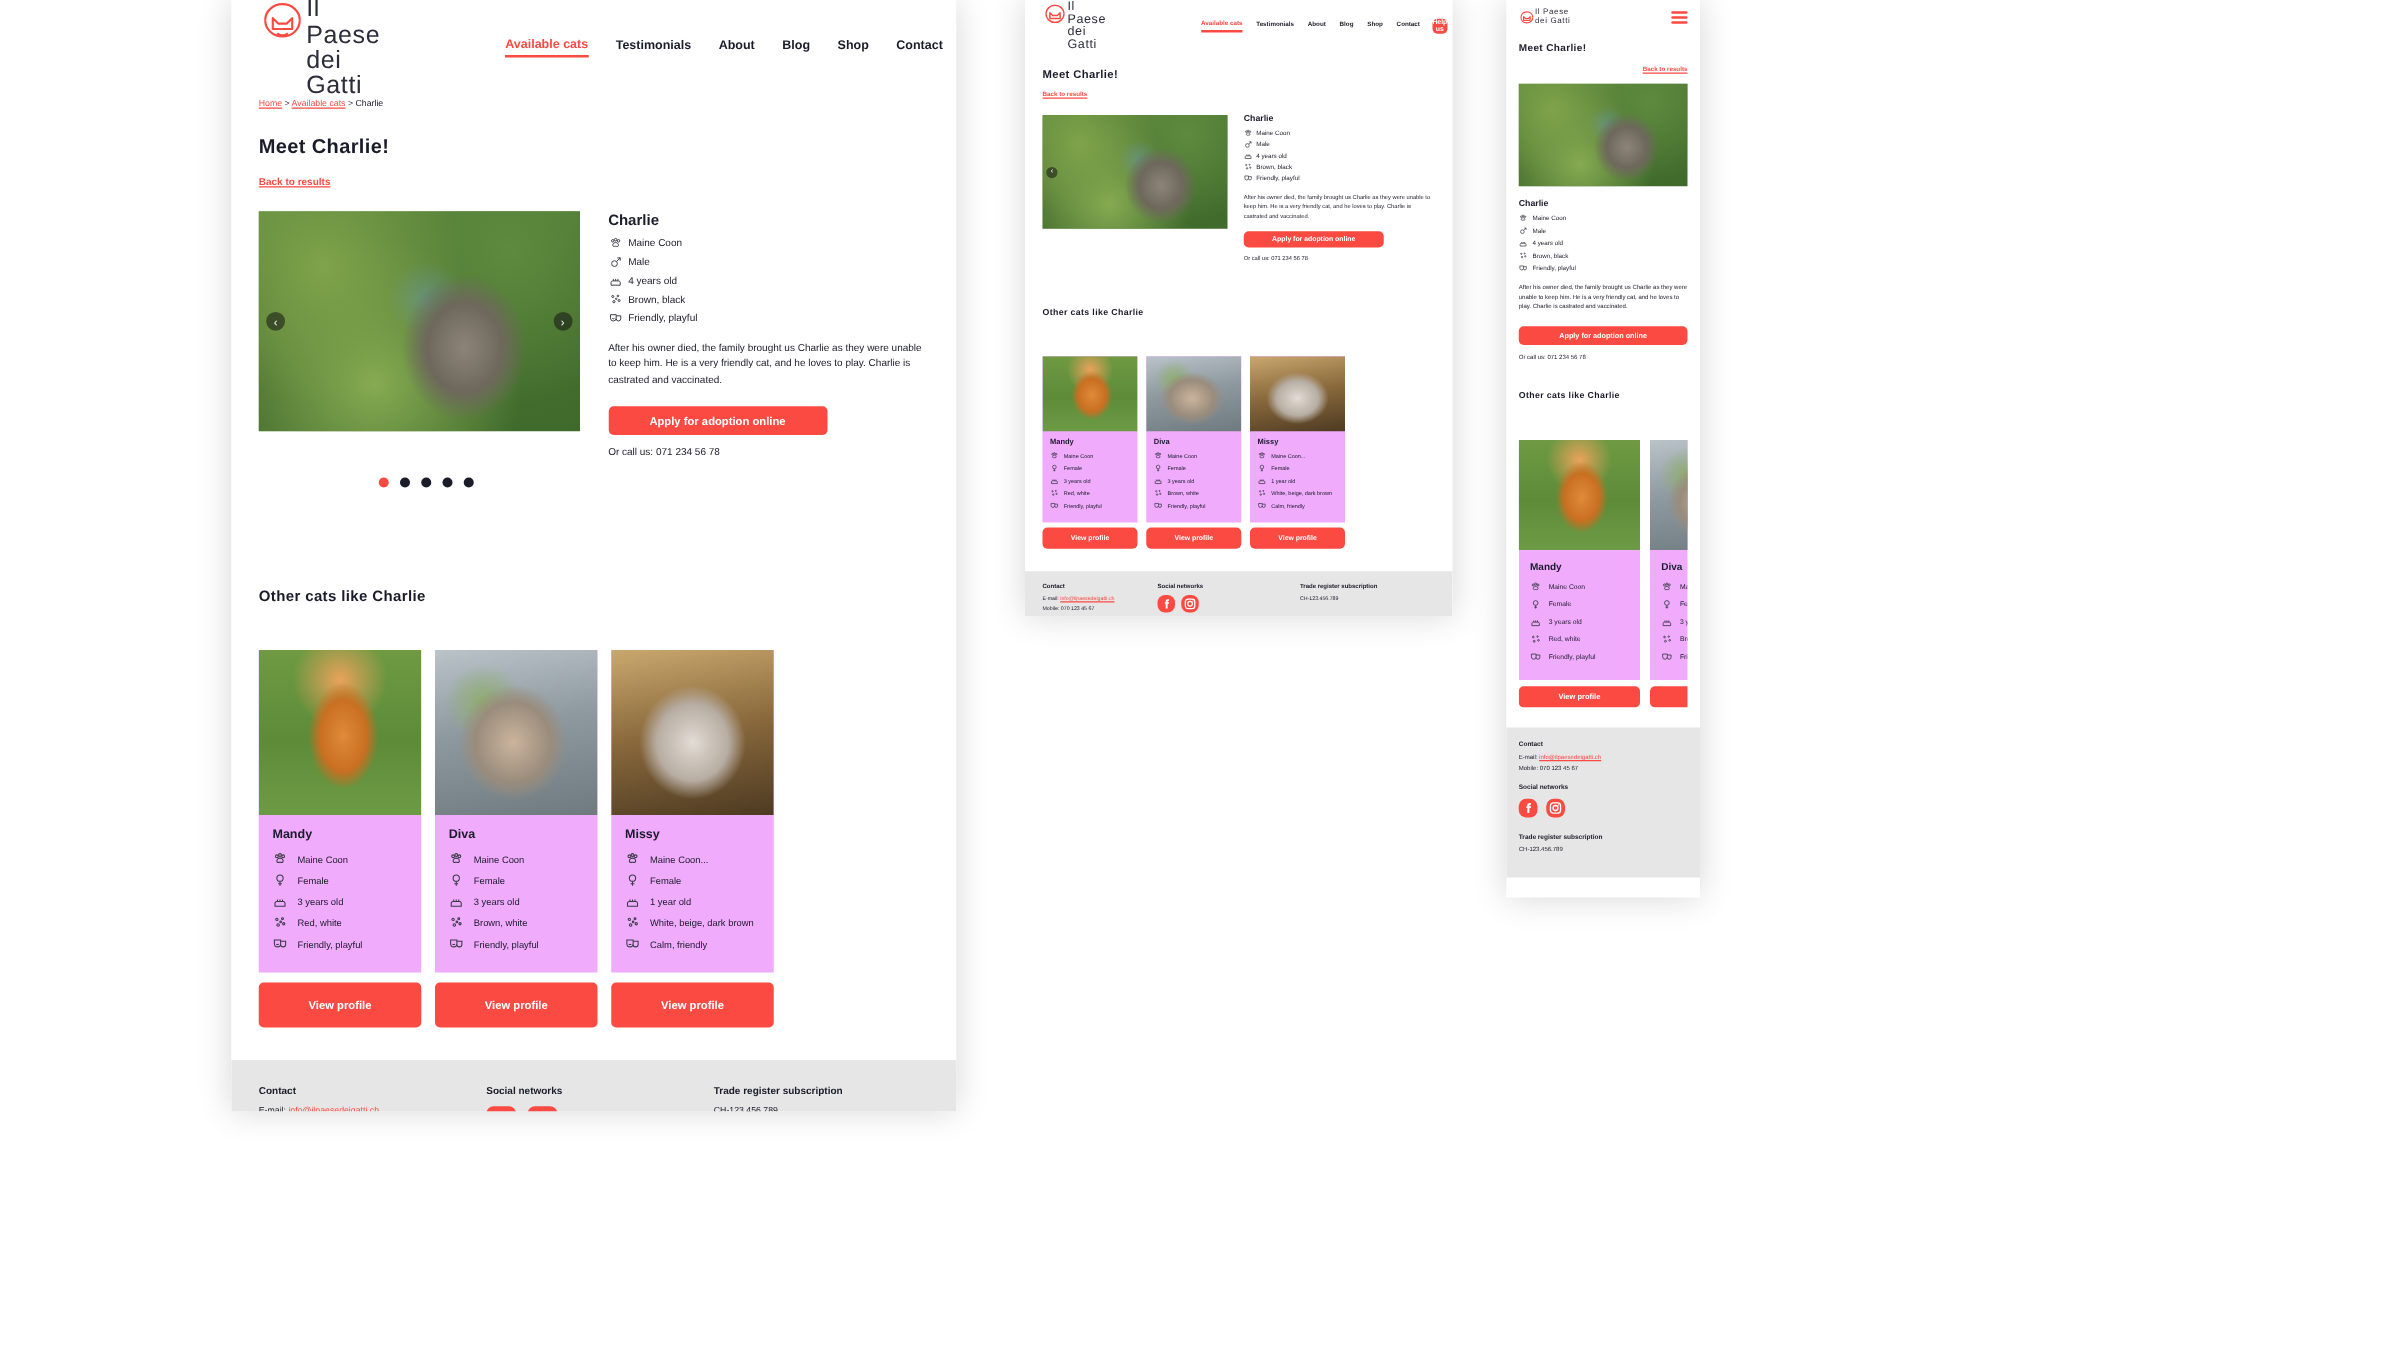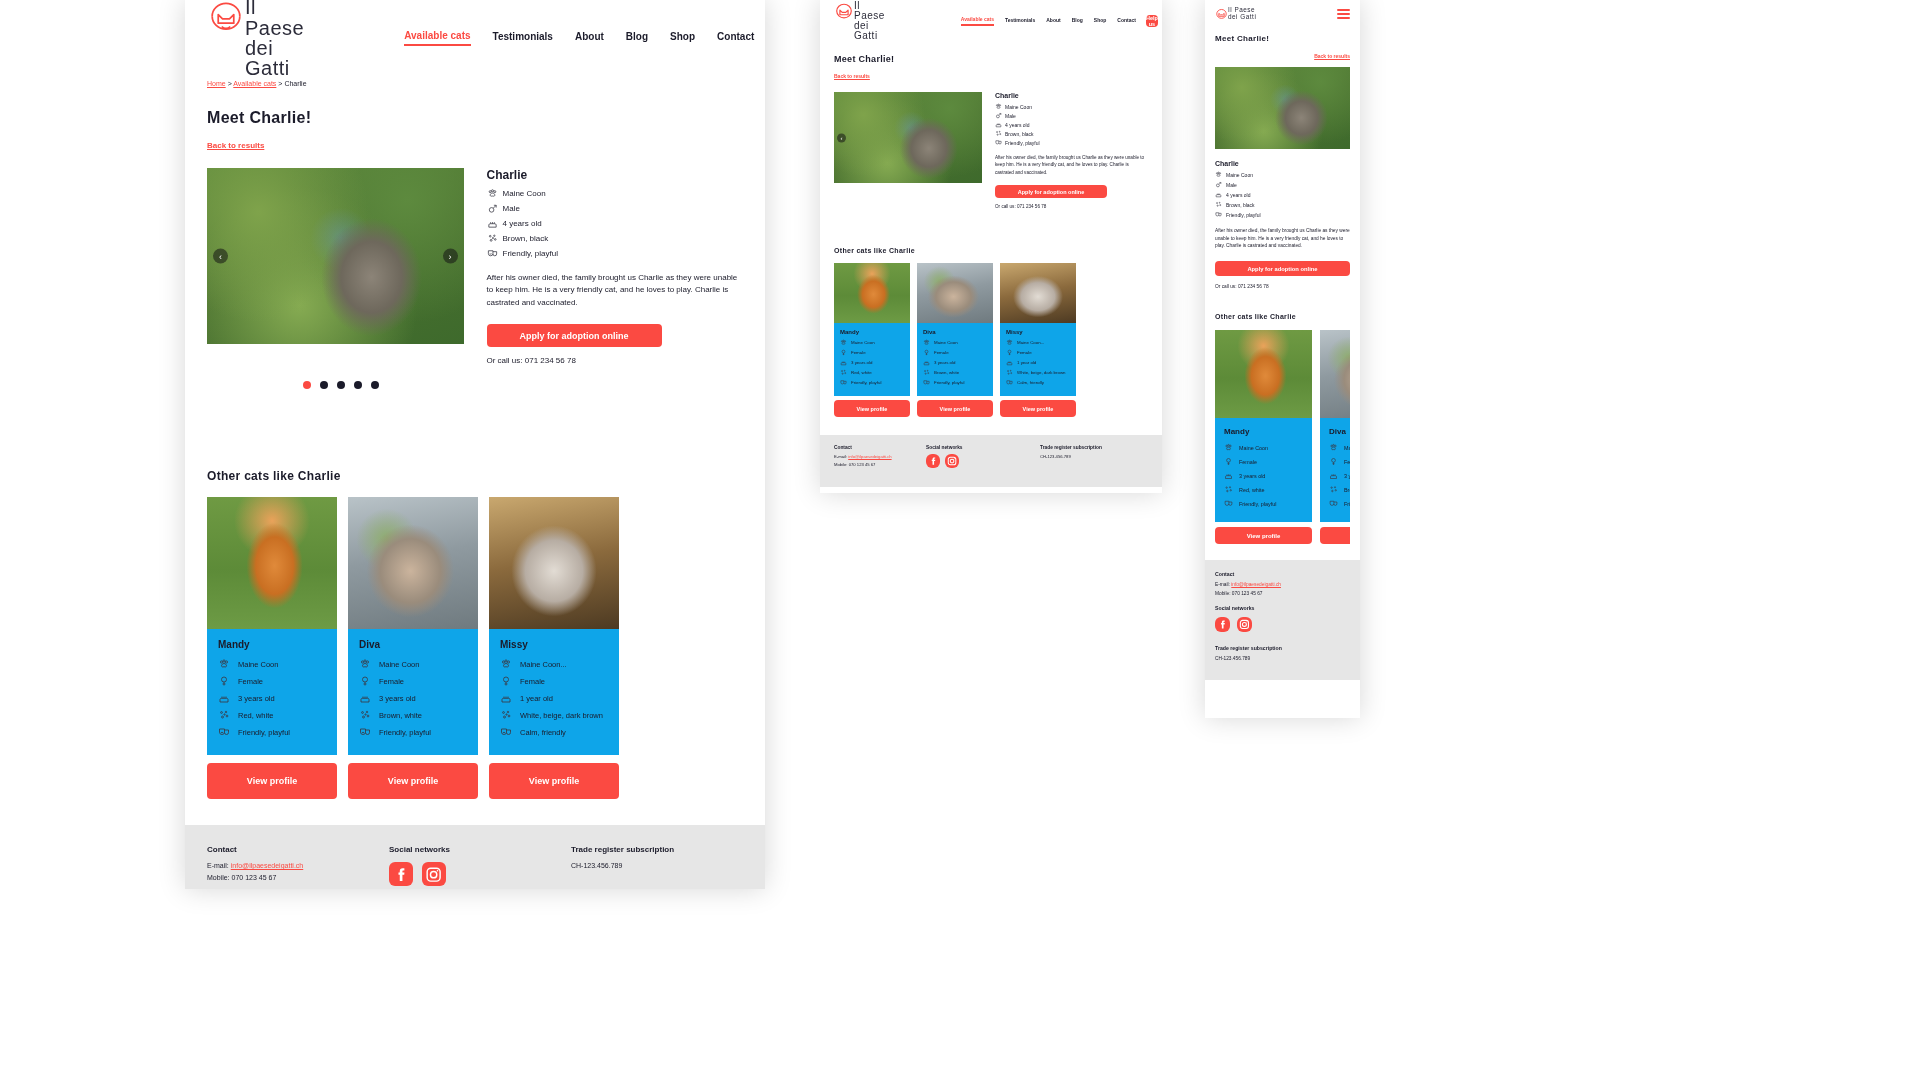--- a/index.html
+++ b/index.html
@@ -68,21 +68,21 @@
     display:flex; align-items:center; justify-content:center;
   }
 
   .dots { display:flex; align-items:center; justify-content:center; }
   .dot { border-radius:50%; background:#1b1b2a; }
   .dot.on { background:#fb4a42; }
 
   .spec { display:flex; align-items:center; color:#1b1b2a; }
   .spec .ico { flex:0 0 auto; display:inline-flex; align-items:center; justify-content:center; color:#3a3a46; }
 
-  .card { background:#0ea5e9; overflow:hidden; }
+  .card { background:#f0abfc; overflow:hidden;margin-top:22px; }
   .card-name { font-weight:bold; color:#1b1b2a; }
 
   .footer { background:#e6e6e6; }
   .f-title { font-weight:bold; color:#1b1b2a; }
   .f-text { color:#1b1b2a; }
   .social { display:flex; }
   .soc { background:#fb4a42; border-radius:6px; display:flex; align-items:center; justify-content:center; color:#fff; }
 
   
   #desktop { left:185px; top:0; width:580px; height:889px; }

